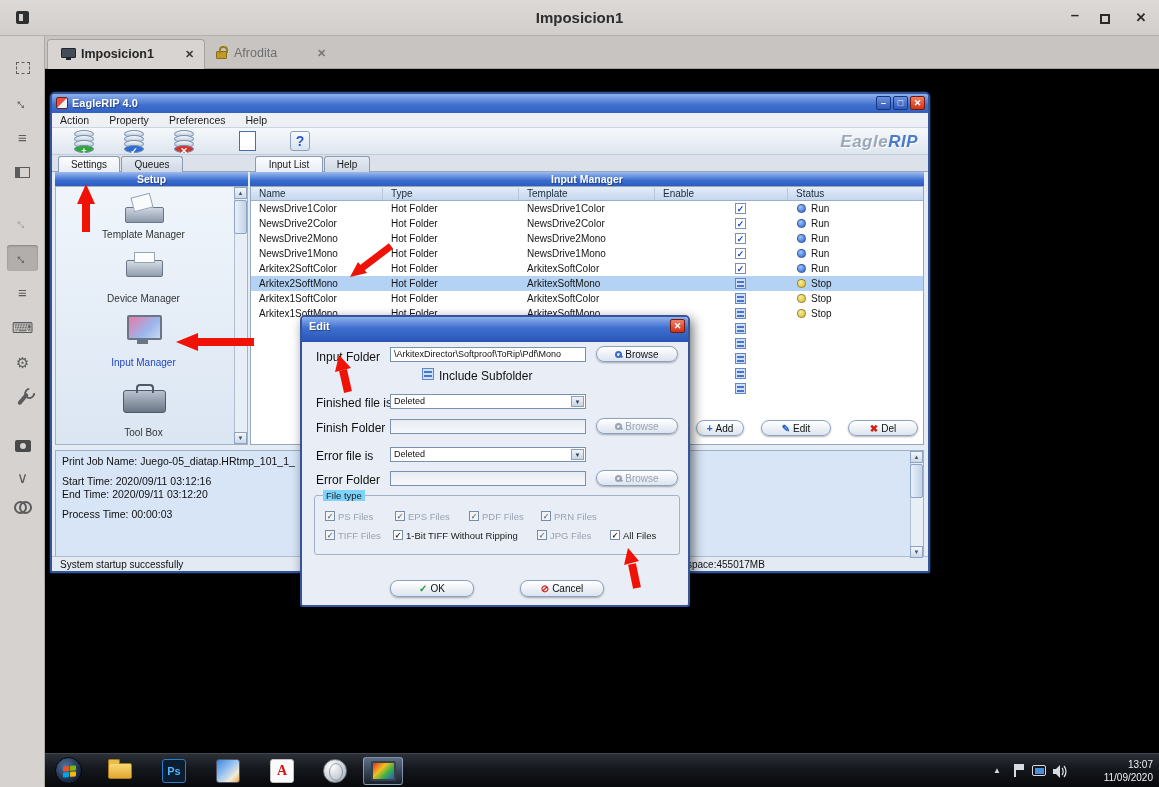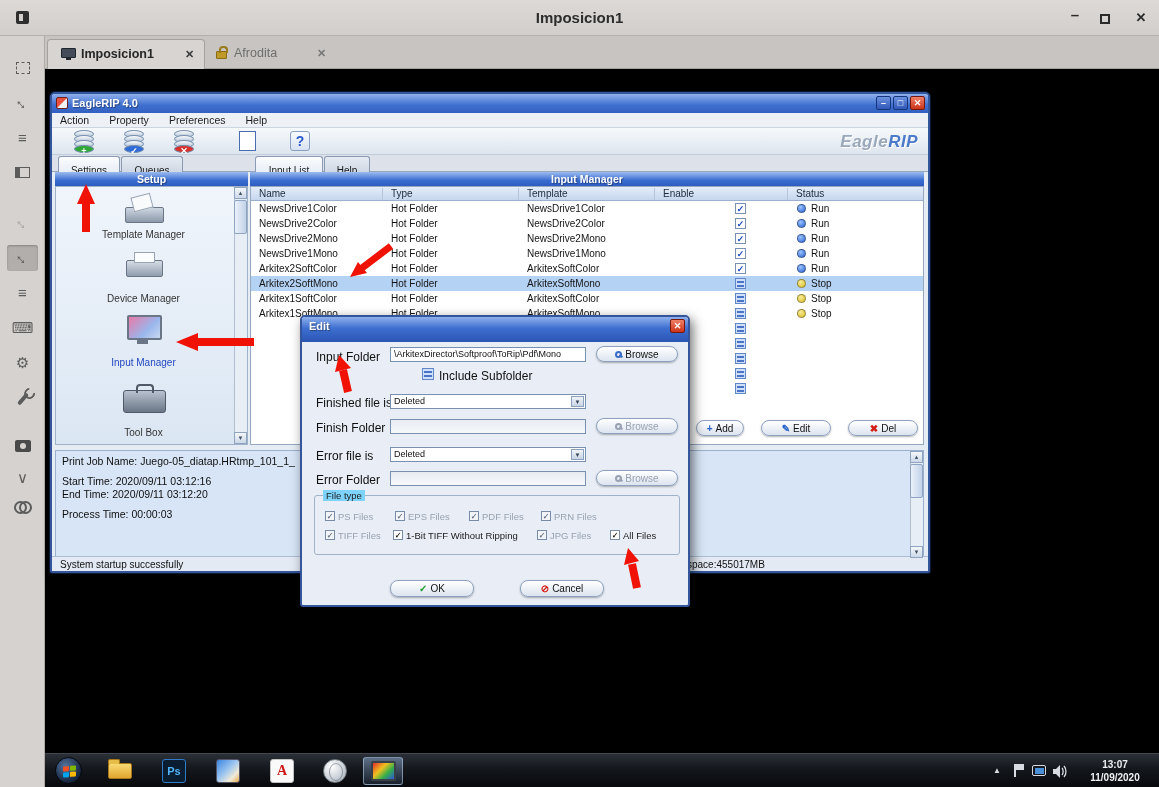--- a/index.html
+++ b/index.html
@@ -76,21 +76,21 @@
   .badge.g { background:#2fa838; } .badge.b { background:#2f6cd8; } .badge.r { background:#d8302a; }
   .doc-ico { position:absolute; top:3px; width:17px; height:20px; background:#fff; border:1px solid #4a6cb0; }
   .doc-ico::before { content:''; position:absolute; left:3px; top:-3px; width:17px; height:20px; background:#eef4fc; border:1px solid #4a6cb0; z-index:-1; }
   .help-ico { position:absolute; top:3px; width:20px; height:20px; background:linear-gradient(#f8fbff,#d8e2f0);
     border:1px solid #8aa0c0; border-radius:3px; color:#2858c8; font-weight:bold; font-size:14px; text-align:center; line-height:19px; }
   .erip-logo { position:absolute; right:10px; top:4px; font-size:17px; font-style:italic; font-weight:bold; letter-spacing:.5px; text-shadow:1px 1px 0 #fff; }
   .logo-eagle { color:#9aa8ba; } .logo-rip { color:#4a7ac8; }
 
   .erip-tabsrow { position:absolute; left:0; top:61px; right:0; height:17px; background:#dde2ea; border-bottom:1px solid #98a6ba; }
   .ftab { position:absolute; top:1px; height:16px; border:1px solid #8a9ab2; border-bottom:none; border-radius:3px 3px 0 0;
-    font-size:10px; text-align:center; padding-top:8px; color:#1a1a1a; background:linear-gradient(#e6ebf2,#cfd8e4); }
+    font-size:10px; text-align:center; padding-top:2px; color:#1a1a1a; background:linear-gradient(#e6ebf2,#cfd8e4); }
   .ftab.on { background:linear-gradient(#fbfcfe,#e8eef5); }
 
   .setup-panel { position:absolute; left:3px; top:78px; width:193px; height:273px; }
   .phead { position:absolute; left:0; top:0; right:0; height:14px;
     background:linear-gradient(#9cbcf0,#3a6cd0 60%,#2e5cc0); color:#fff; font-weight:bold; font-size:10.5px;
     text-align:center; line-height:14px; text-shadow:1px 1px 1px rgba(0,0,0,.35); }
   .setup-body { position:absolute; left:0; top:14px; right:0; bottom:0;
     background:linear-gradient(#f0f5fb,#dbe6f3); border:1px solid #a0b2c8; }
   .sLbl { position:absolute; left:0; right:16px; text-align:center; font-size:10px; color:#333; }
   .sLbl.act { color:#2248c0; }
@@ -207,21 +207,21 @@
     border:1px solid rgba(190,215,245,.55); border-radius:3px; }
   .aicon { position:absolute; left:7px; top:3px; width:25px; height:20px; border:2px solid #3a4048; border-radius:2px;
     background:linear-gradient(135deg,#e03028,#f0c020 38%,#38b048 66%,#2858d8); }
   .tray-up { position:absolute; left:948px; top:12px; color:#d8dce2; font-size:8px; }
   .tray-flag { position:absolute; left:969px; top:10px; width:10px; height:13px; }
   .tray-flag::before { content:''; position:absolute; left:0; top:0; width:2px; height:13px; background:#d8dce2; }
   .tray-flag::after { content:''; position:absolute; left:2px; top:0; width:8px; height:6px; background:#d8dce2; }
   .tray-disp { position:absolute; left:987px; top:11px; width:14px; height:11px; border:1.5px solid #d8dce2; border-radius:2px; }
   .tray-disp::after { content:''; position:absolute; left:1.5px; top:1.5px; right:1.5px; bottom:1.5px; background:#4a90d8; }
   .tray-vol { position:absolute; left:1008px; top:10px; }
-  .clock { position:absolute; left:1032px; top:4px; width:76px; text-align:center; color:#eef0f3; font-size:10px; line-height:13px;font-weight:bold; }
+  .clock { position:absolute; left:1032px; top:4px; width:76px; text-align:right; color:#eef0f3; font-size:10px; line-height:13px; }
 
   .arrows { position:absolute; left:0; top:0; z-index:50; pointer-events:none; }
 </style>
 </head>
 <body>
 
 <div class="titlebar">
   <span class="app-mark"></span>
   <div class="tb-title">Imposicion1</div>
   <div class="wc wc-min">–</div>

